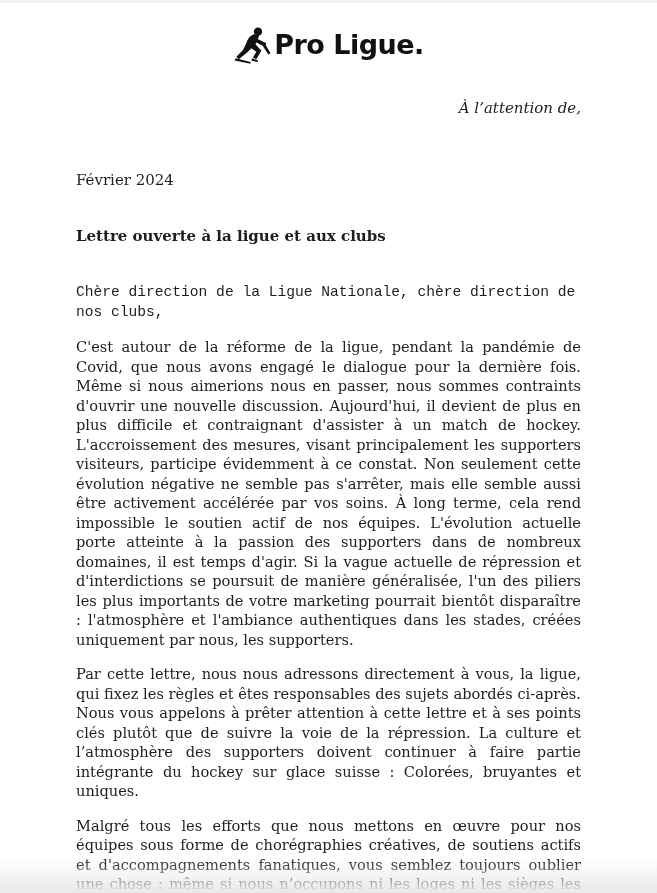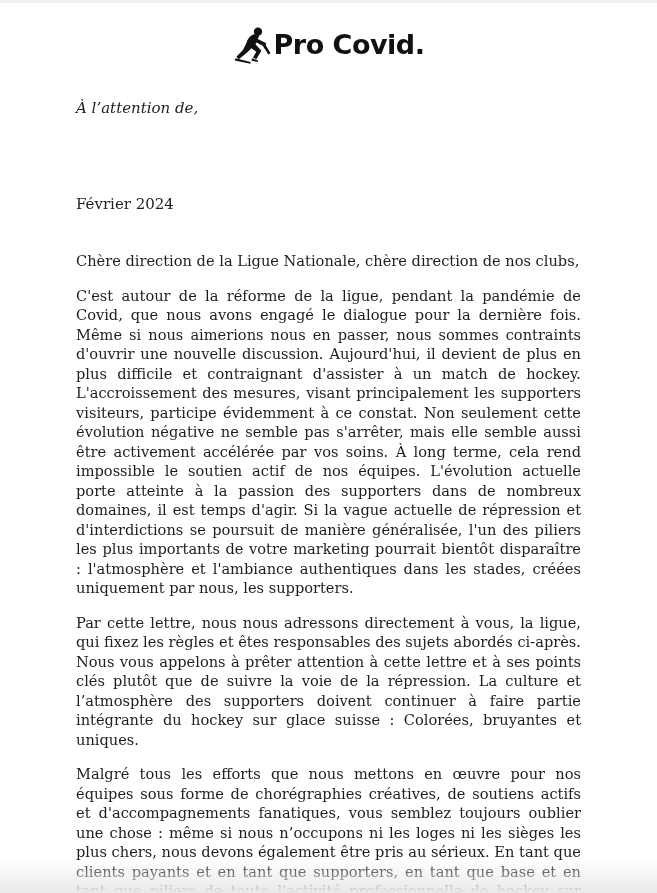--- a/index.html
+++ b/index.html
@@ -49,36 +49,38 @@
     line-height: 44px;
   }
   .letter {
     padding: 0 76px;
   }
   .recipient {
     margin-top: 31px;
     font-style: italic;
     font-size: 15px;
     line-height: 21px;
+    text-align: right;
   }
   .date {
-    margin-top: 76px;
+    margin-top: 52px;
     font-size: 15px;
     line-height: 19px;
   }
   .subject {
     margin-top: 37px;
     font-weight: 700;
     font-size: 15px;
     line-height: 19px;
   }
   .salutation {
     margin-top: 37px;
     font-size: 14.6px;
     line-height: 19.5px;
+    font-family: Liberation Mono, monospace;
   }
   .para {
     margin: 15px 0 0 0;
     font-size: 14.6px;
     line-height: 19.5px;
     text-align: justify;
     hyphens: none;
   }
   .bottom-fade {
     position: absolute;
@@ -100,30 +102,31 @@
         <g fill="#111111">
           <circle cx="30" cy="8" r="5"></circle>
           <path d="M25 11 C20 13 17 17 16 22 L12 30 L4 38 L7 41 L17 33 L22 28 L28 32 L24 39 L28 41 L34 31 L27 23 L30 16 C32 14 31 12 29 11 Z"></path>
           <path d="M26 15 L40 22 L38 26 L24 19 Z"></path>
           <path d="M38 22 L45 34 L42.5 35.5 L36 25.5 Z"></path>
           <path d="M3 40 L21 44.5 L21 46.5 L2 42.5 Z"></path>
           <path d="M23 40 L30 42.5 L29.5 44.5 L22 42.5 Z"></path>
         </g>
       </svg>
     </span>
-    <span class="logo-text">Pro Covid.</span>
+    <span class="logo-text">Pro Ligue.</span>
   </header>
 
   <main class="letter">
     <div class="recipient">
       <div>À l’attention de,</div>
     </div>
 
     <div class="date">Février 2024</div>
 
+    <div class="subject">Lettre ouverte à la ligue et aux clubs</div>
 
     <div class="salutation">Chère direction de la Ligue Nationale, chère direction de nos clubs,</div>
 
     <p class="para">C'est autour de la réforme de la ligue, pendant la pandémie de Covid, que nous avons engagé le dialogue pour la dernière fois. Même si nous aimerions nous en passer, nous sommes contraints d'ouvrir une nouvelle discussion. Aujourd'hui, il devient de plus en plus difficile et contraignant d'assister à un match de hockey. L'accroissement des mesures, visant principalement les supporters visiteurs, participe évidemment à ce constat. Non seulement cette évolution négative ne semble pas s'arrêter, mais elle semble aussi être activement accélérée par vos soins. À long terme, cela rend impossible le soutien actif de nos équipes. L'évolution actuelle porte atteinte à la passion des supporters dans de nombreux domaines, il est temps d'agir. Si la vague actuelle de répression et d'interdictions se poursuit de manière généralisée, l'un des piliers les plus importants de votre marketing pourrait bientôt disparaître : l'atmosphère et l'ambiance authentiques dans les stades, créées uniquement par nous, les supporters.</p>
     <p class="para">Par cette lettre, nous nous adressons directement à vous, la ligue, qui fixez les règles et êtes responsables des sujets abordés ci-après. Nous vous appelons à prêter attention à cette lettre et à ses points clés plutôt que de suivre la voie de la répression. La culture et l’atmosphère des supporters doivent continuer à faire partie intégrante du hockey sur glace suisse : Colorées, bruyantes et uniques.</p>
     <p class="para">Malgré tous les efforts que nous mettons en œuvre pour nos équipes sous forme de chorégraphies créatives, de soutiens actifs et d'accompagnements fanatiques, vous semblez toujours oublier une chose : même si nous n’occupons ni les loges ni les sièges les plus chers, nous devons également être pris au sérieux. En tant que clients payants et en tant que supporters, en tant que base et en tant que piliers de toute l'activité professionnelle de hockey sur glace. Sans nous, il n’y aurait pas l’ambiance que nous connaissons aujourd’hui.</p>
   </main>
 
   <div class="bottom-fade"></div>
 </div>

